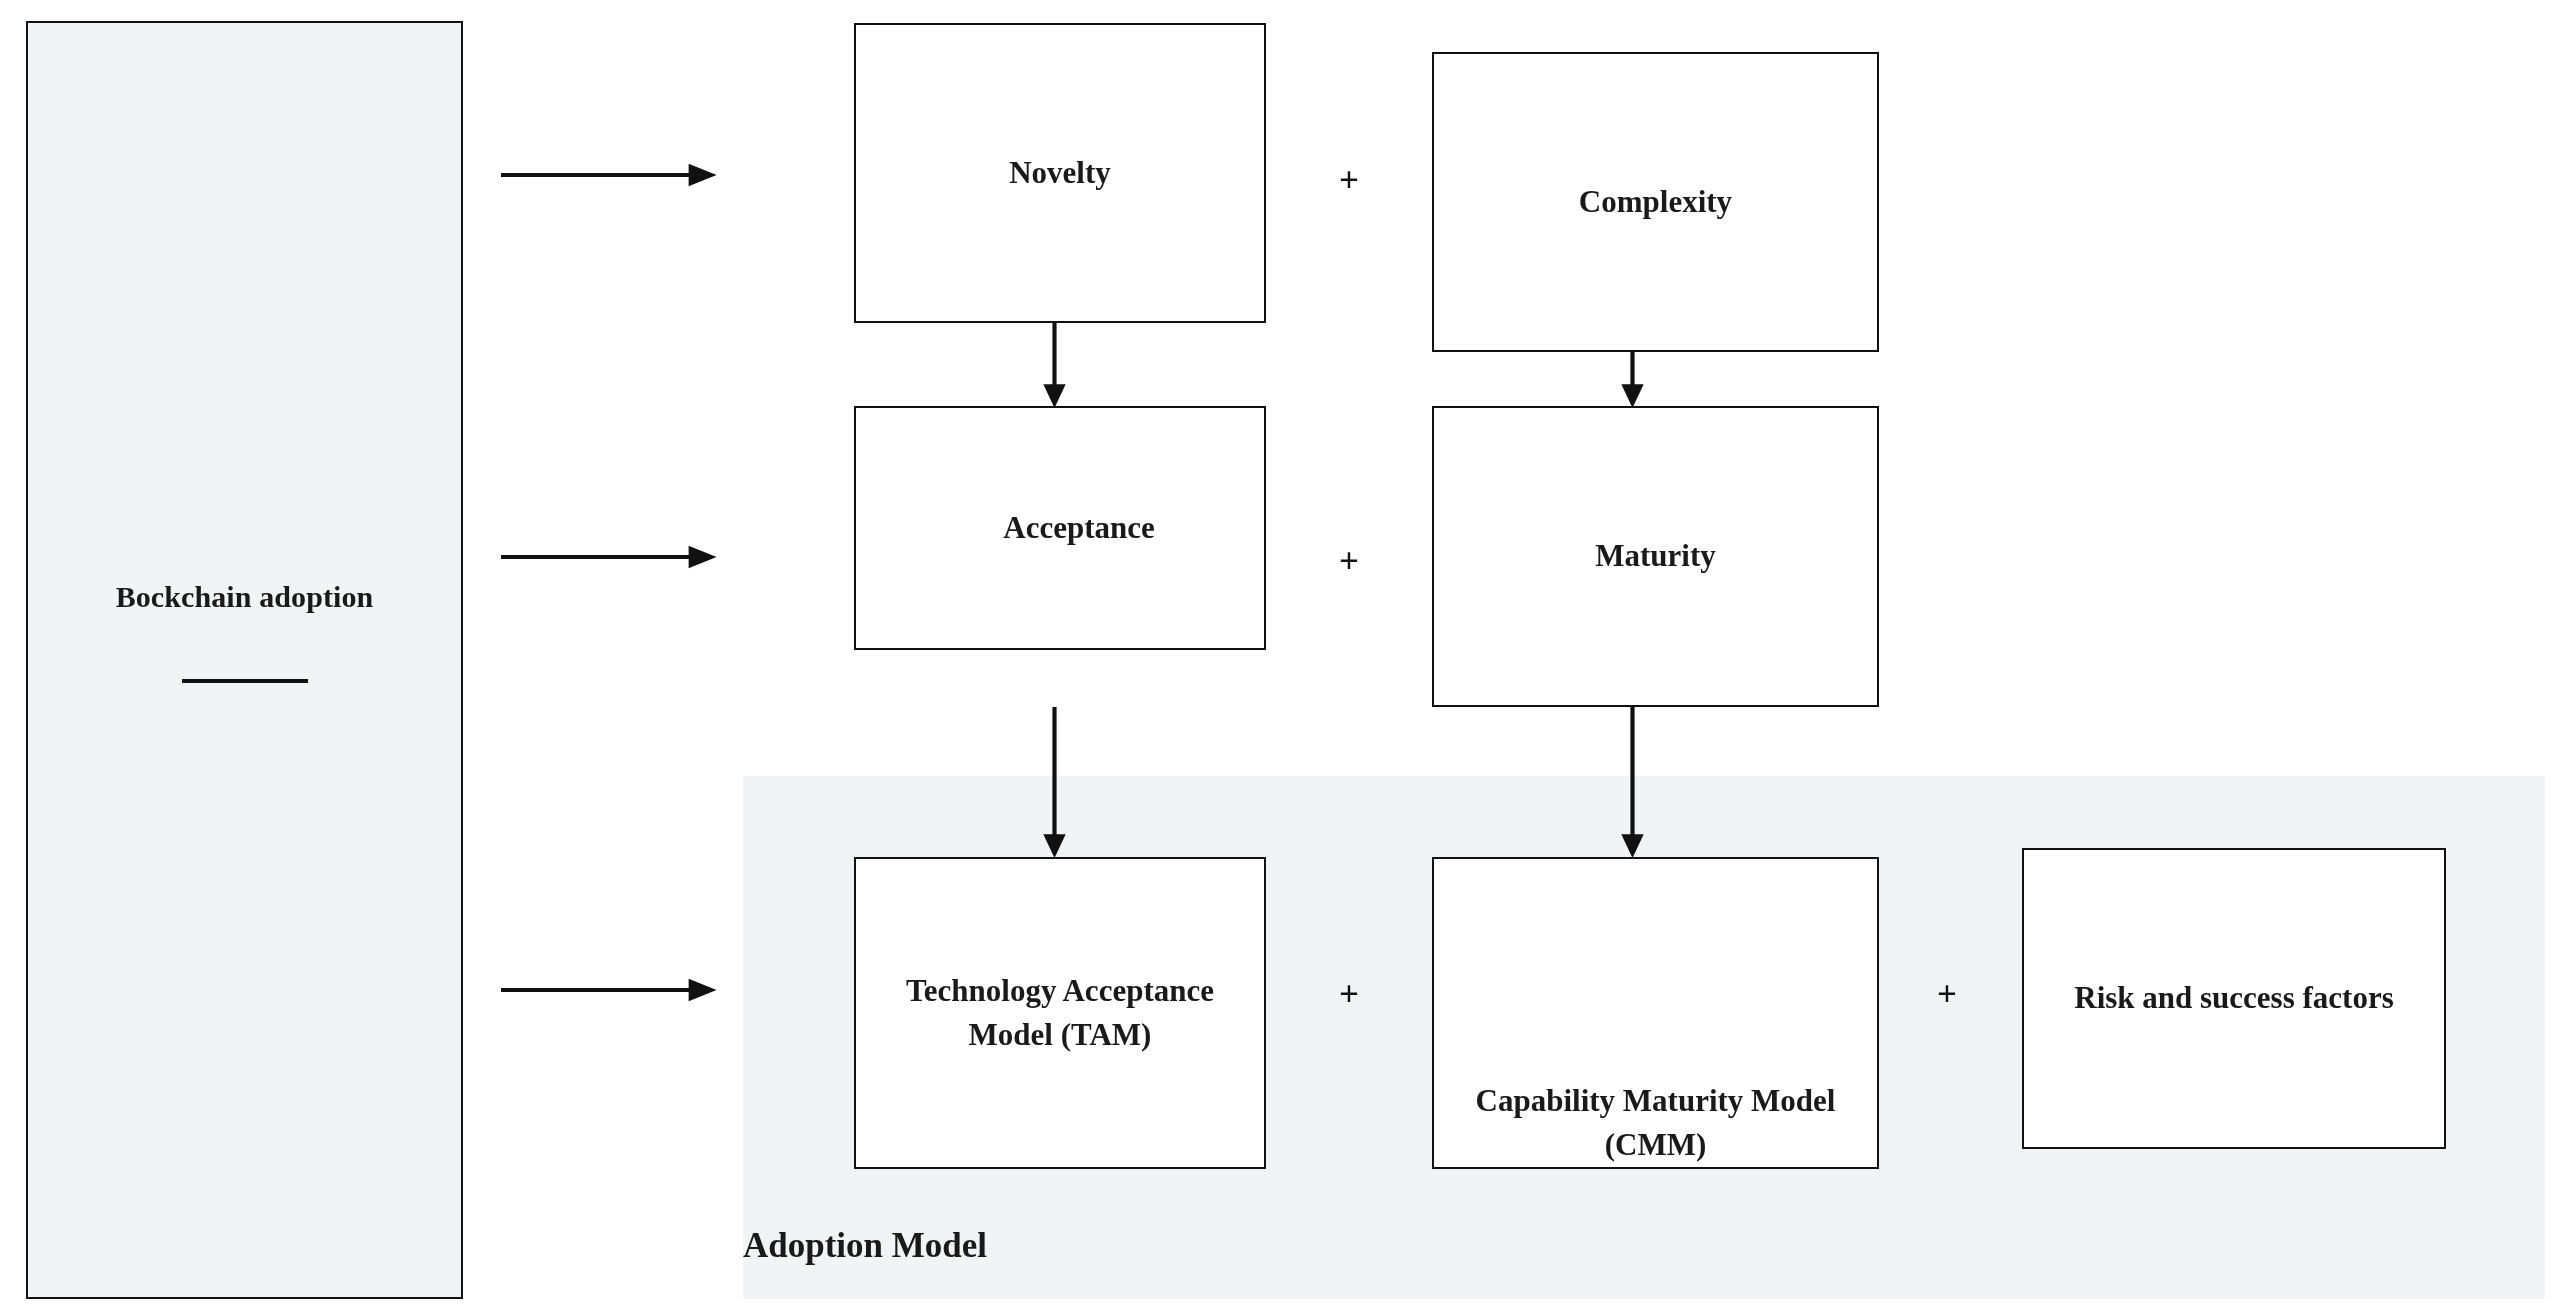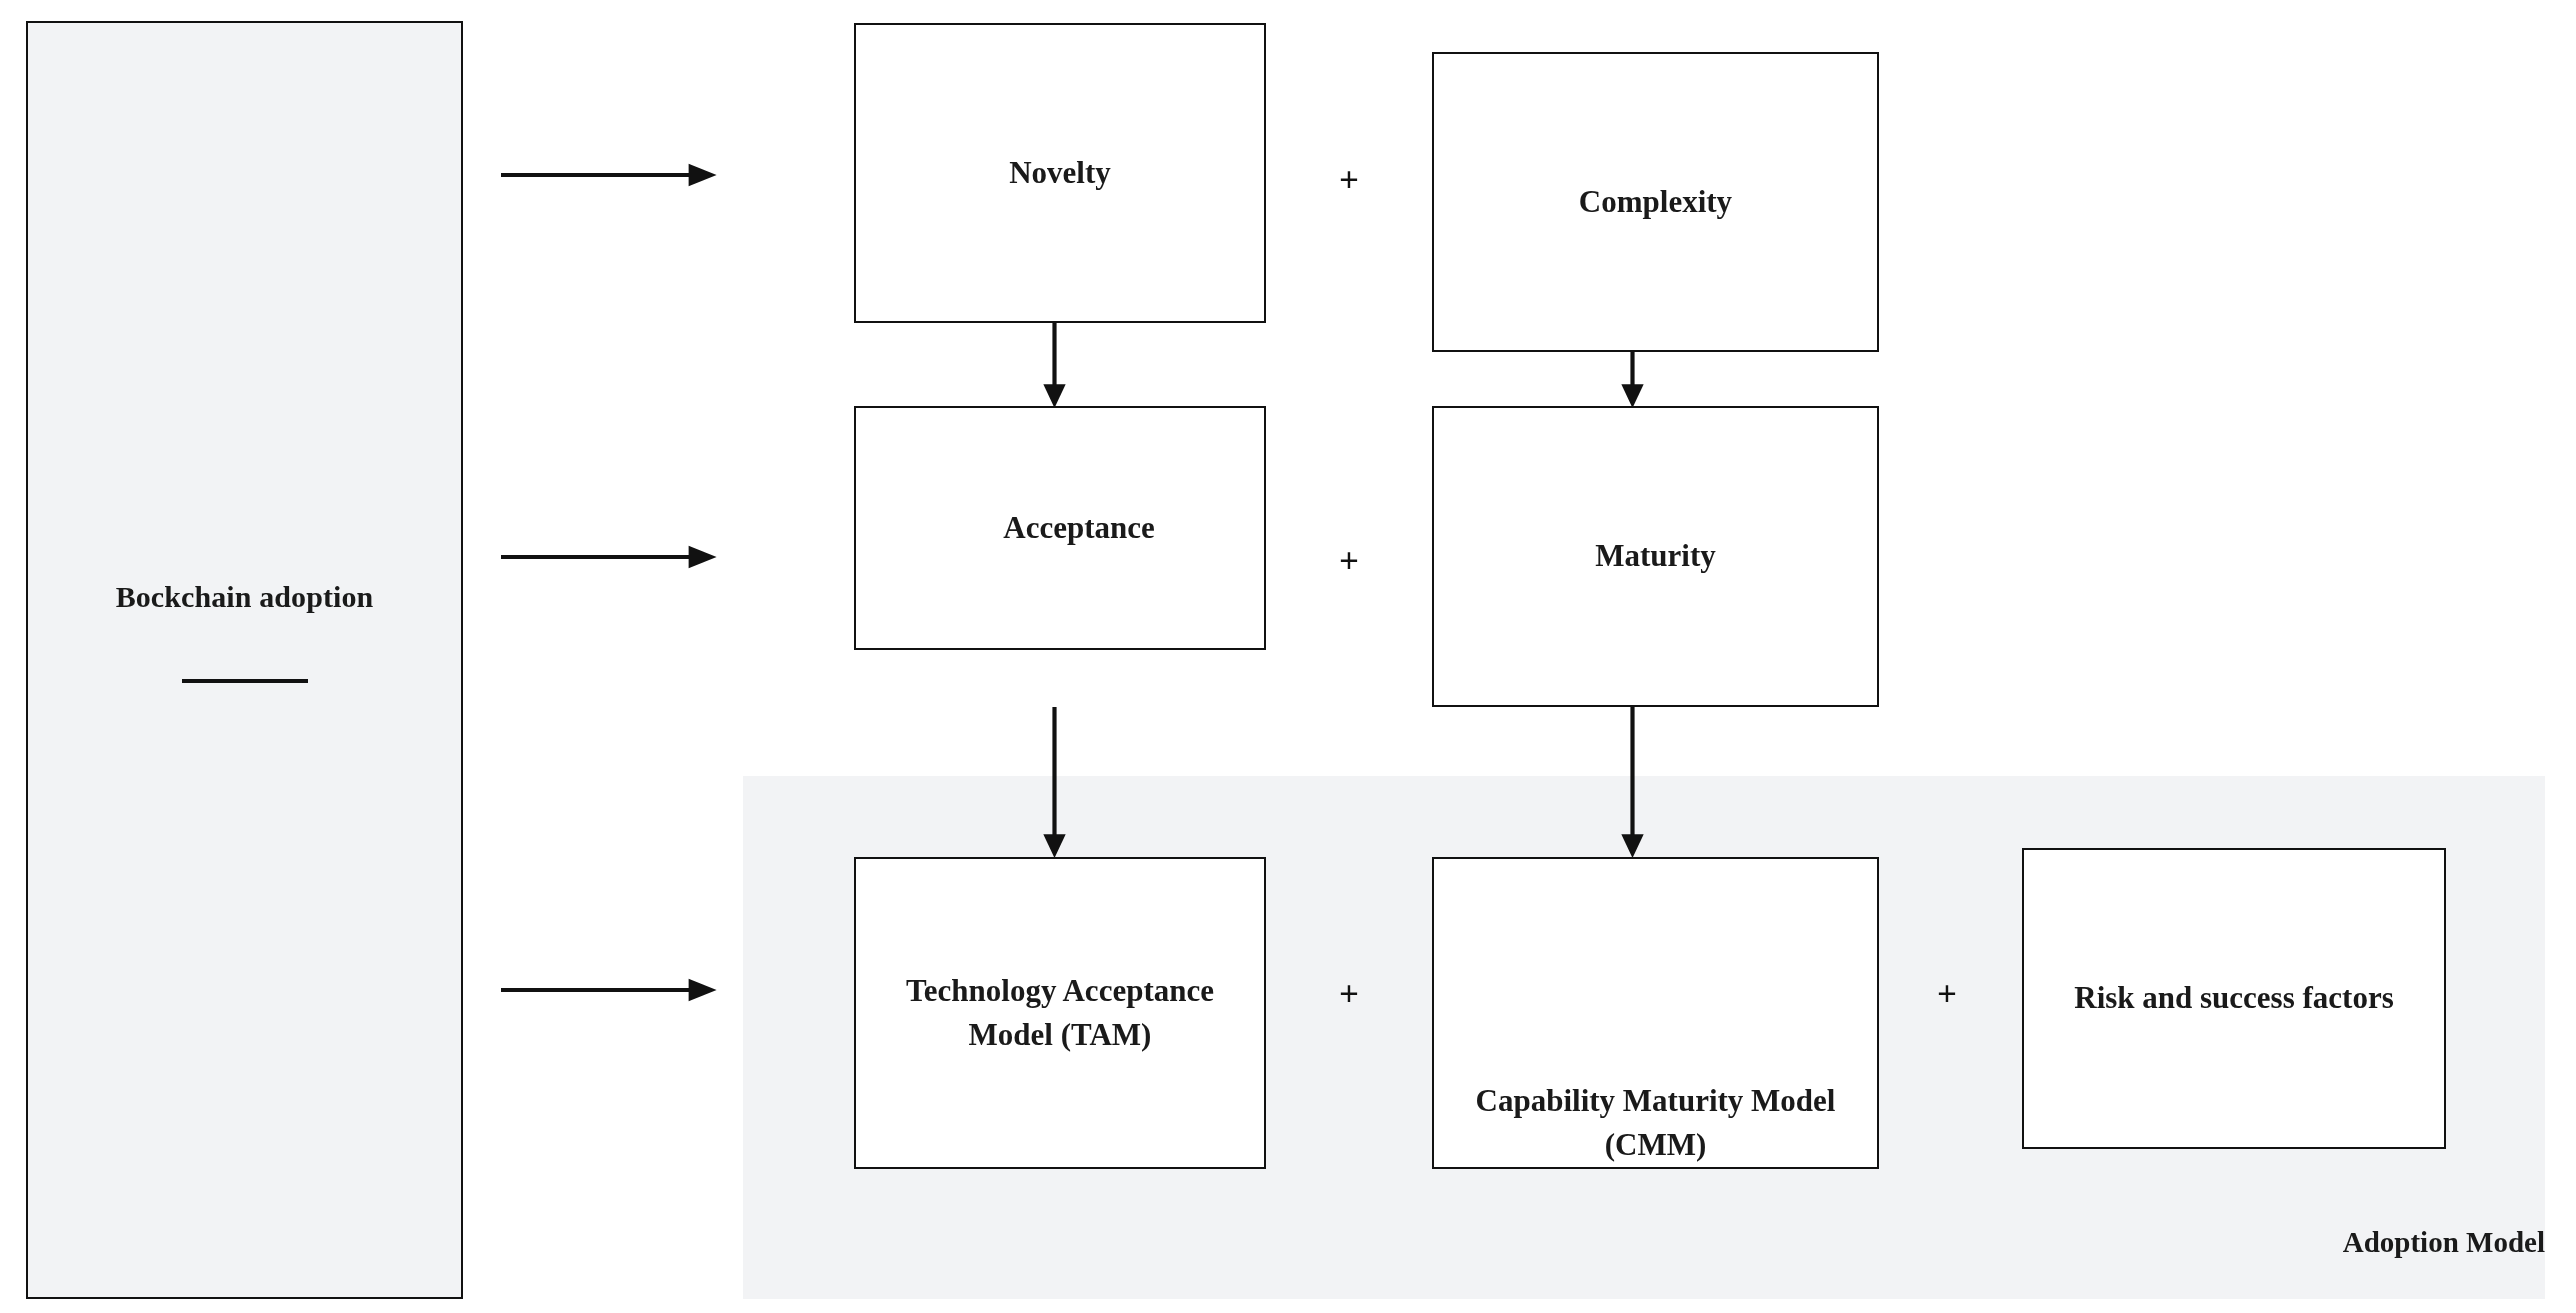--- a/index.html
+++ b/index.html
@@ -76,23 +76,23 @@
     top: 776px;
     width: 1802px;
     height: 523px;
     background: #f2f3f5;
   }
   .adoption-caption {
     position: absolute;
     left: 743px;
     top: 1226px;
     width: 1802px;
-    text-align: right;
+    text-align: left;
     font-weight: bold;
-    font-size: 29px;
+    font-size: 35px;
     color: #1a1a1a;
   }
 
   
   .plus-sign {
     position: absolute;
     font-weight: bold;
     font-size: 35px;
     line-height: 1;
     color: #111111;

